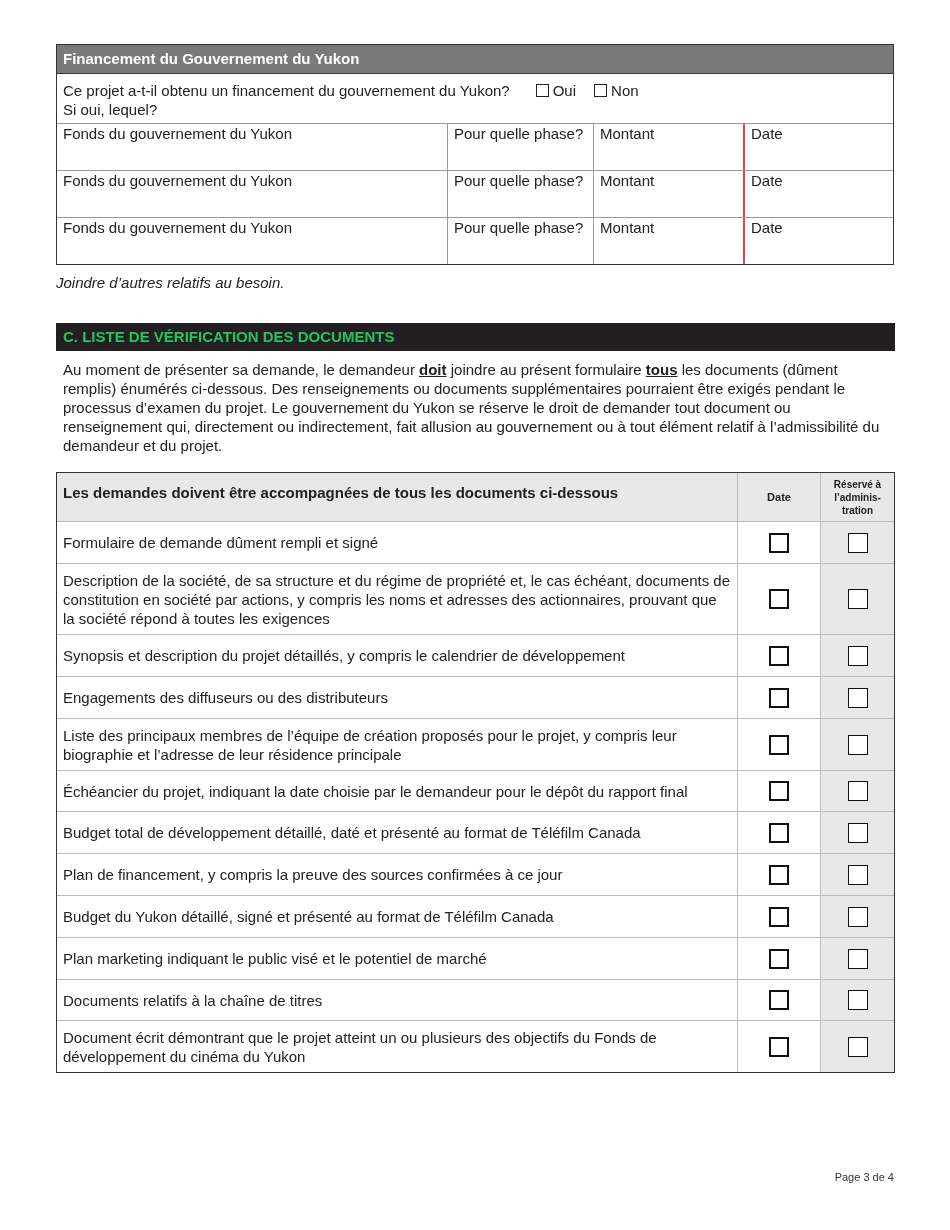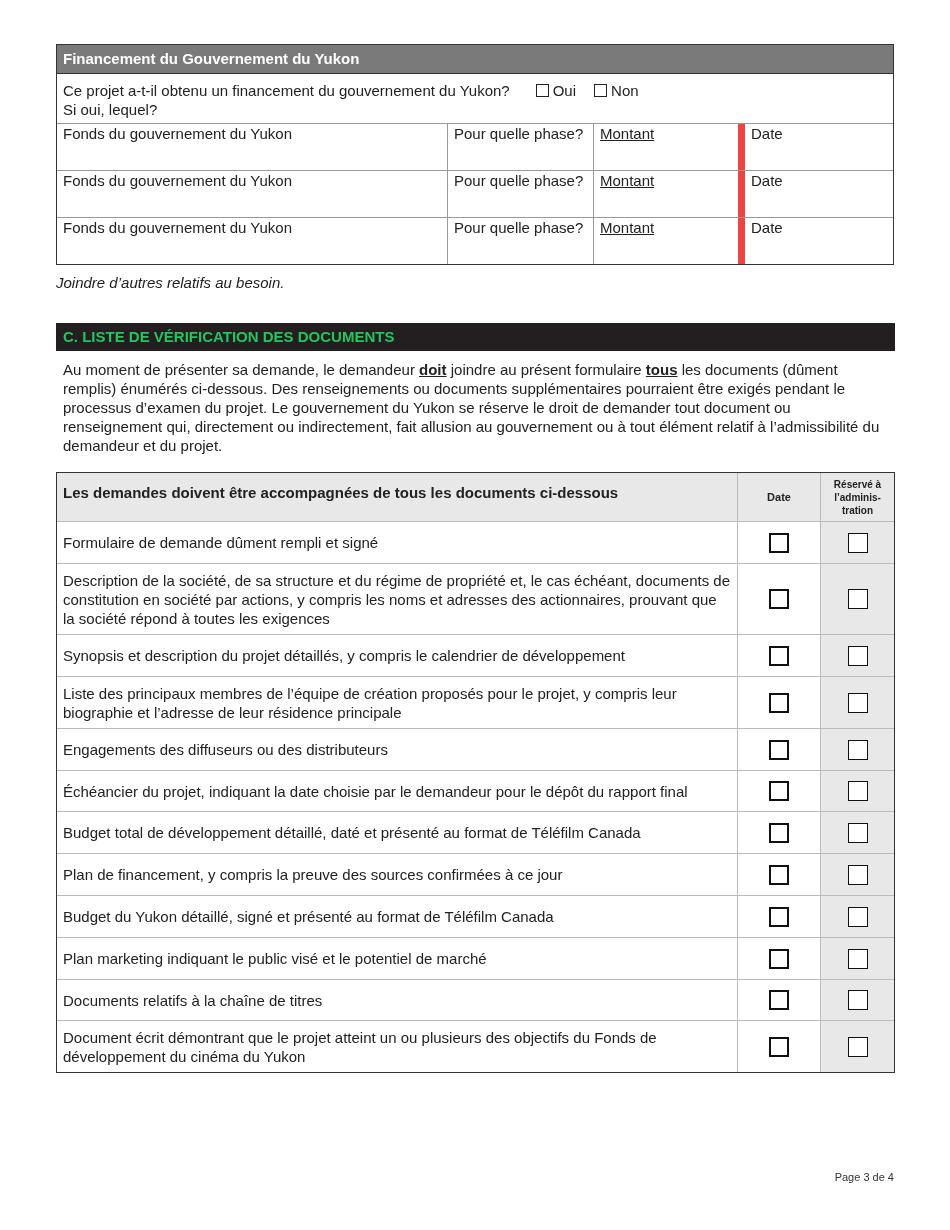--- a/index.html
+++ b/index.html
@@ -21,21 +21,21 @@
     font-size: 15px; line-height: 19px; position: relative;
   }
   .q-line { display: flex; align-items: center; }
   .q-options { display: flex; align-items: center; margin-left: 26px; }
   .opt { display: flex; align-items: center; margin-right: 18px; }
   .cb-small { width: 13px; height: 13px; border: 1.5px solid #222; margin-right: 4px; background: #fff; }
   .fund-row { display: flex; height: 47px; border-top: 1px solid #999; font-size: 15px; }
   .fund-row > div { padding: 0 6px; line-height: 17px; padding-top: 1px; }
   .c1 { width: 391px; border-right: 1px solid #999; }
   .c2 { width: 146px; border-right: 1px solid #999; }
-  .c3 { width: 151px; border-right: 7px solid #ef4444; text-decoration: underline; }
+  .c3 { width: 151px; border-right: 2px solid #ef4444; }
   .c4 { flex: 1; }
   .note { font-style: italic; font-size: 15px; margin-top: 9px; padding-left: 0px; }
 
   
   .section-bar {
     position: absolute; top: 279px; left: 0; width: 839px; height: 28px;
     background: #231f20; color: #22c55e; font-weight: bold; font-size: 15px;
     line-height: 28px; padding-left: 7px;
   }
   .intro {
@@ -133,38 +133,38 @@
     </div>
     <div class="doc-row" style="height:42px">
       <div class="doc-label">Synopsis et description du projet détaillés, y compris le calendrier de développement</div>
       <div class="doc-joint">
           <span class="cb"></span>
         </div>
       <div class="doc-admin">
           <span class="cb admin"></span>
         </div>
     </div>
+    <div class="doc-row" style="height:42px">
+      <div class="doc-label">Engagements des diffuseurs ou des distributeurs</div>
+      <div class="doc-joint">
+          <span class="cb"></span>
+        </div>
+      <div class="doc-admin">
+          <span class="cb admin"></span>
+        </div>
+    </div>
     <div class="doc-row" style="height:52px">
       <div class="doc-label">Liste des principaux membres de l’équipe de création proposés pour le projet, y compris leur biographie et l’adresse de leur résidence principale</div>
       <div class="doc-joint">
           <span class="cb"></span>
         </div>
       <div class="doc-admin">
           <span class="cb admin"></span>
         </div>
     </div>
-    <div class="doc-row" style="height:42px">
-      <div class="doc-label">Engagements des diffuseurs ou des distributeurs</div>
-      <div class="doc-joint">
-          <span class="cb"></span>
-        </div>
-      <div class="doc-admin">
-          <span class="cb admin"></span>
-        </div>
-    </div>
     <div class="doc-row" style="height:41px">
       <div class="doc-label">Échéancier du projet, indiquant la date choisie par le demandeur pour le dépôt du rapport final</div>
       <div class="doc-joint">
           <span class="cb"></span>
         </div>
       <div class="doc-admin">
           <span class="cb admin"></span>
         </div>
     </div>
     <div class="doc-row" style="height:42px">

